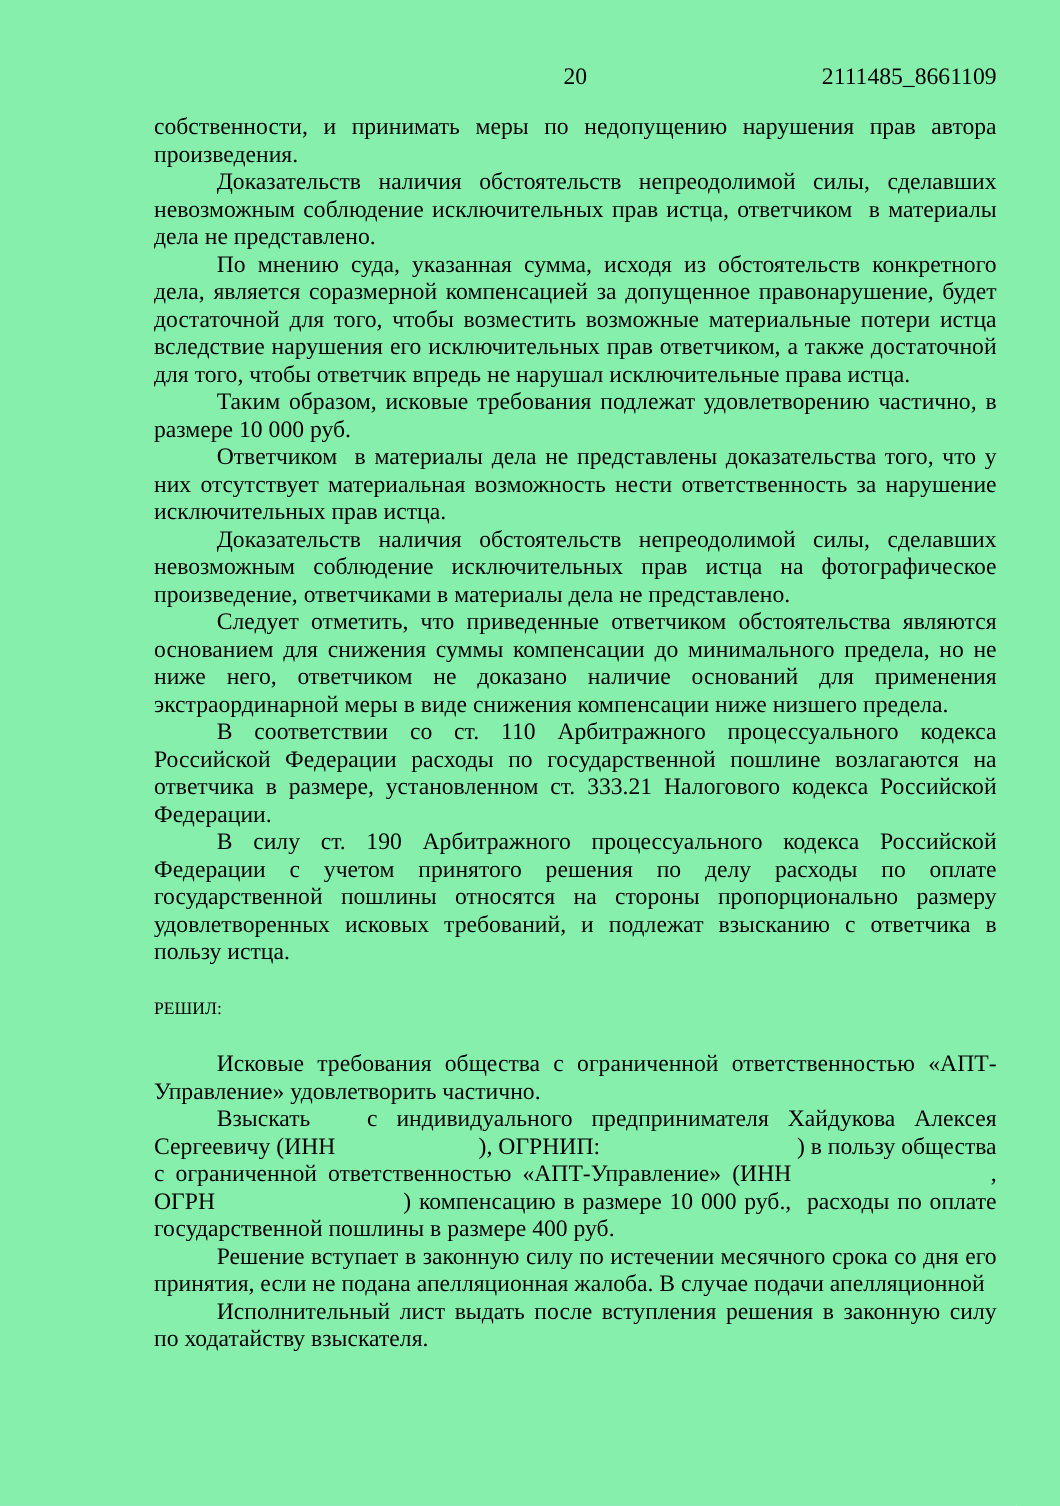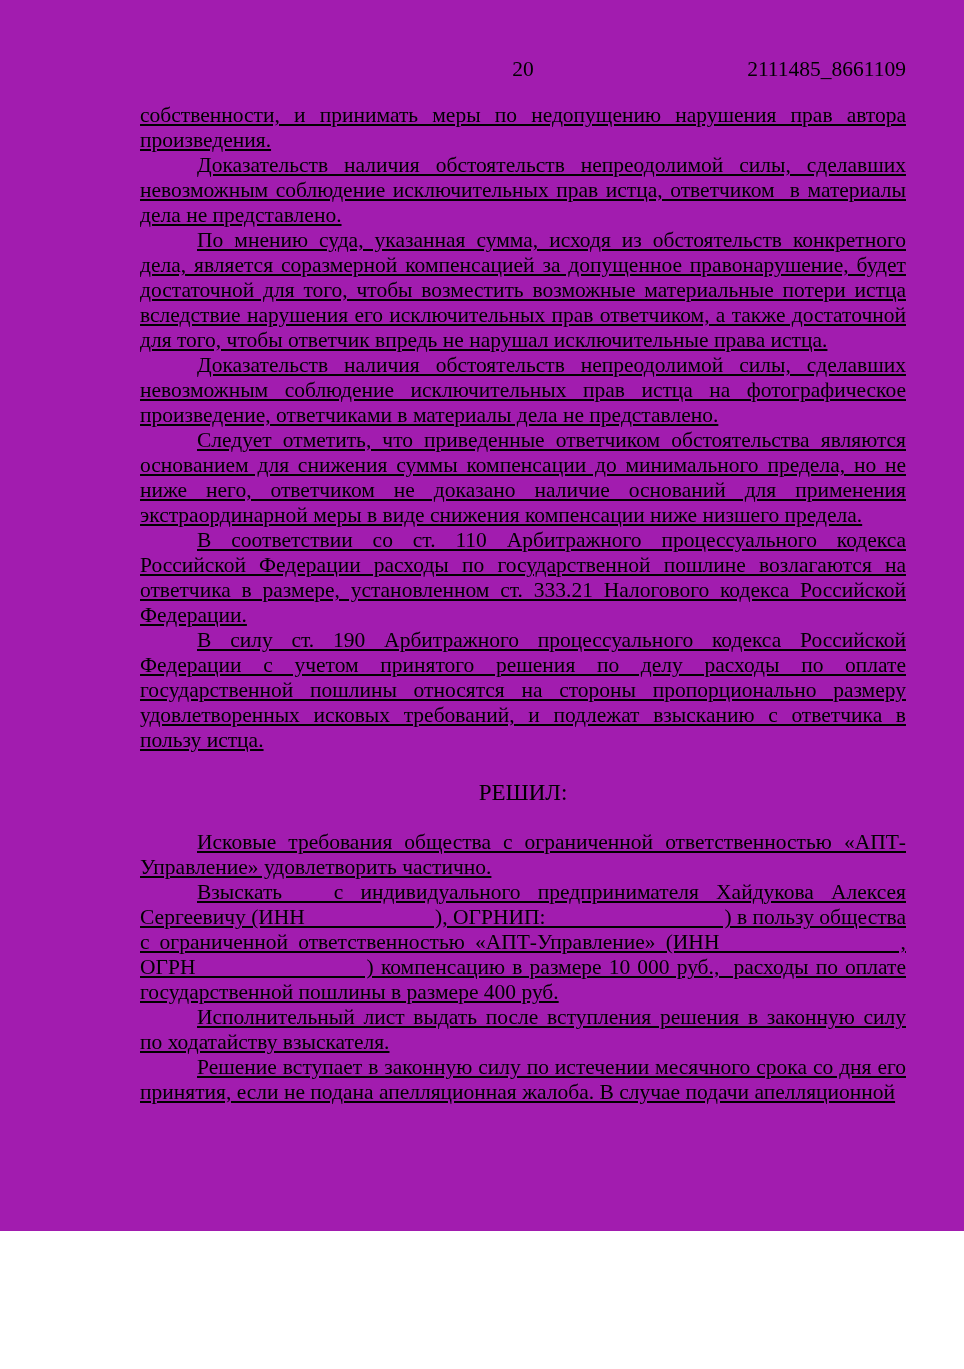--- a/index.html
+++ b/index.html
@@ -3,23 +3,23 @@
 <meta charset="utf-8">
 <style>
   html, body {
     margin: 0;
     padding: 0;
     background: #ffffff;
   }
   .page {
     position: relative;
     width: 964px;
-    height: 1231px;
+    height: 1369px;
     box-sizing: border-box;
-    background: #a21caf;
+    background: #86efac;
     color: #000000;
     font-family: "Liberation Serif", "DejaVu Serif", serif;
     font-size: 21.5px;
     line-height: 25px;
     padding: 57px 58px 0 140px;
     overflow: hidden;
   }
   .page-header {
     position: relative;
     height: 25px;
@@ -33,53 +33,53 @@
   }
   .case-number {
     position: absolute;
     right: 0;
     top: 0;
   }
   .body-text p {
     margin: 0;
     text-align: justify;
     text-indent: 57px;
-    text-decoration: underline;
   }
   .body-text p.cont {
     text-indent: 0;
   }
   .decision-heading {
-    font-size: 23px;
+    font-size: 16px;
     font-weight: normal;
-    text-align: center;
     margin: 27px 0 25px 0;
     line-height: 25px;
   }
 </style>
 </head>
 <body>
 
 <div class="page">
 
   <header class="page-header">
     <span class="page-number">20</span>
     <span class="case-number">2111485_8661109</span>
   </header>
 
   <main class="body-text">
     <p class="cont">собственности, и принимать меры по недопущению нарушения прав автора произведения.</p>
     <p>Доказательств наличия обстоятельств непреодолимой силы, сделавших невозможным соблюдение исключительных прав истца, ответчиком&nbsp; в материалы дела не представлено.</p>
     <p>По мнению суда, указанная сумма, исходя из обстоятельств конкретного дела, является соразмерной компенсацией за допущенное правонарушение, будет достаточной для того, чтобы возместить возможные материальные потери истца вследствие нарушения его исключительных прав ответчиком, а также достаточной для того, чтобы ответчик впредь не нарушал исключительные права истца.</p>
+    <p>Таким образом, исковые требования подлежат удовлетворению частично, в размере 10&nbsp;000 руб.</p>
+    <p>Ответчиком&nbsp; в материалы дела не представлены доказательства того, что у них отсутствует материальная возможность нести ответственность за нарушение исключительных прав истца.</p>
     <p>Доказательств наличия обстоятельств непреодолимой силы, сделавших невозможным соблюдение исключительных прав истца на фотографическое произведение, ответчиками в материалы дела не представлено.</p>
     <p>Следует отметить, что приведенные ответчиком обстоятельства являются основанием для снижения суммы компенсации до минимального предела, но не ниже него, ответчиком не доказано наличие оснований для применения экстраординарной меры в виде снижения компенсации ниже низшего предела.</p>
     <p>В соответствии со ст. 110 Арбитражного процессуального кодекса Российской Федерации расходы по государственной пошлине возлагаются на ответчика в размере, установленном ст. 333.21 Налогового кодекса Российской Федерации.</p>
     <p>В силу ст. 190 Арбитражного процессуального кодекса Российской Федерации с учетом принятого решения по делу расходы по оплате государственной пошлины относятся на стороны пропорционально размеру удовлетворенных исковых требований, и подлежат взысканию с ответчика в пользу истца.</p>
 
     <h2 class="decision-heading">РЕШИЛ:</h2>
 
     <p>Исковые требования общества с ограниченной ответственностью «АПТ-Управление» удовлетворить частично.</p>
     <p>Взыскать&nbsp;&nbsp; с индивидуального предпринимателя Хайдукова Алексея Сергеевичу (ИНН&nbsp;&nbsp;&nbsp;&nbsp;&nbsp;&nbsp;&nbsp;&nbsp;&nbsp;&nbsp;&nbsp;&nbsp;&nbsp;&nbsp;&nbsp;&nbsp;&nbsp;&nbsp;&nbsp;&nbsp;&nbsp;&nbsp;&nbsp;&nbsp;), ОГРНИП:&nbsp;&nbsp;&nbsp;&nbsp;&nbsp;&nbsp;&nbsp;&nbsp;&nbsp;&nbsp;&nbsp;&nbsp;&nbsp;&nbsp;&nbsp;&nbsp;&nbsp;&nbsp;&nbsp;&nbsp;&nbsp;&nbsp;&nbsp;&nbsp;&nbsp;&nbsp;&nbsp;&nbsp;&nbsp;&nbsp;&nbsp;&nbsp;&nbsp;) в пользу общества с ограниченной ответственностью «АПТ-Управление» (ИНН&nbsp;&nbsp;&nbsp;&nbsp;&nbsp;&nbsp;&nbsp;&nbsp;&nbsp;&nbsp;&nbsp;&nbsp;&nbsp;&nbsp;&nbsp;&nbsp;&nbsp;&nbsp;, ОГРН&nbsp;&nbsp;&nbsp;&nbsp;&nbsp;&nbsp;&nbsp;&nbsp;&nbsp;&nbsp;&nbsp;&nbsp;&nbsp;&nbsp;&nbsp;&nbsp;&nbsp;&nbsp;&nbsp;&nbsp;&nbsp;&nbsp;&nbsp;&nbsp;) компенсацию в размере 10&nbsp;000 руб.,&nbsp; расходы по оплате государственной пошлины в размере 400 руб.</p>
+    <p>Решение вступает в законную силу по истечении месячного срока со дня его принятия, если не подана апелляционная жалоба. В случае подачи апелляционной</p>
     <p>Исполнительный лист выдать после вступления решения в законную силу по ходатайству взыскателя.</p>
-    <p>Решение вступает в законную силу по истечении месячного срока со дня его принятия, если не подана апелляционная жалоба. В случае подачи апелляционной</p>
   </main>
 
 </div>
 
 </body></html>

